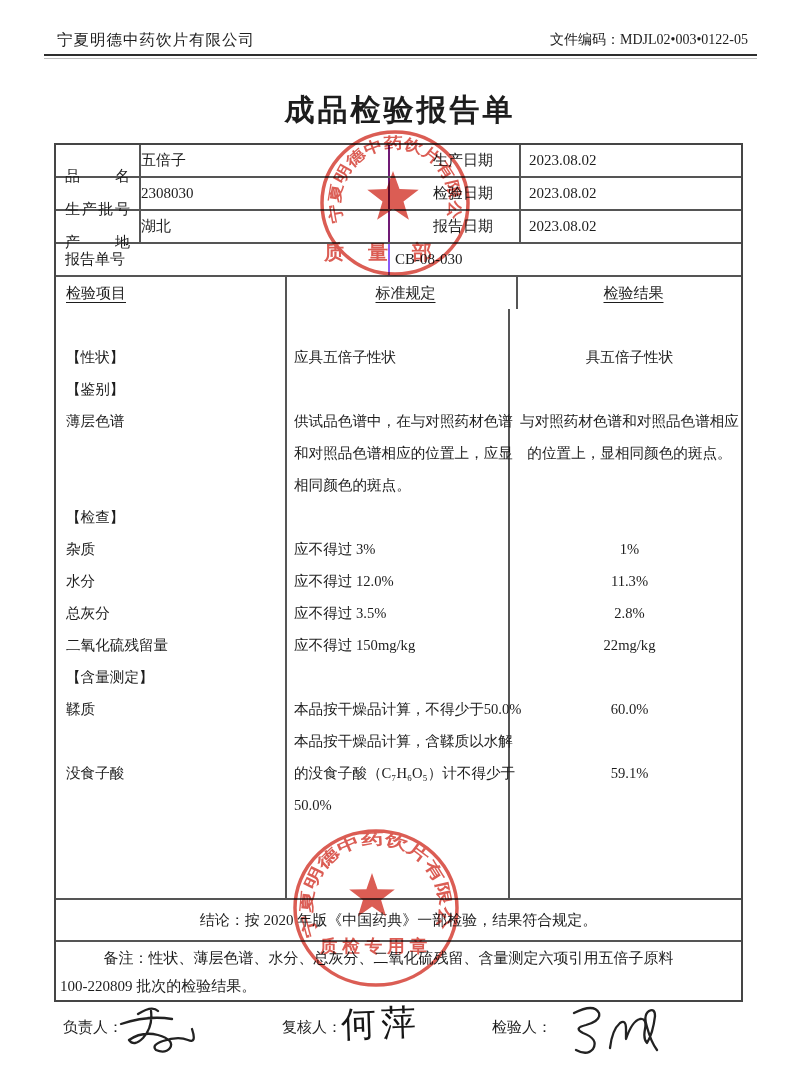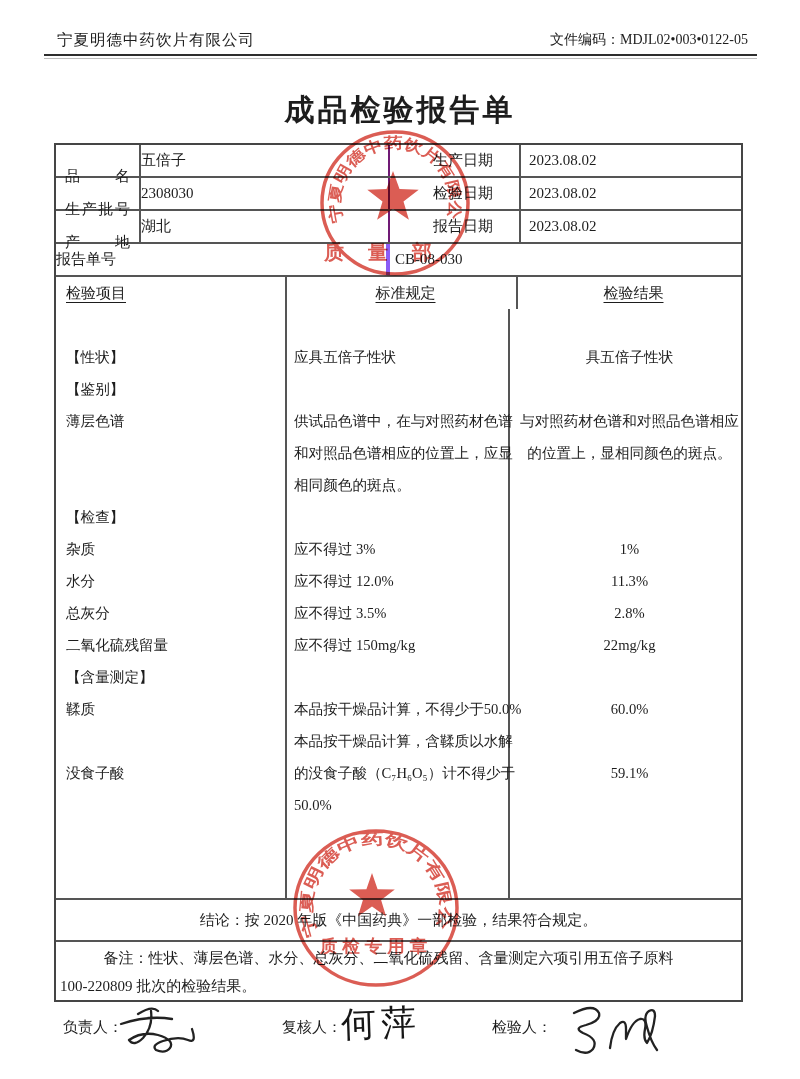--- a/index.html
+++ b/index.html
@@ -23,21 +23,21 @@
   
   .doc-table { position:absolute; left:54px; top:143px; width:689px;
     border:2px solid #454545; background:transparent; }
 
   .irow { display:flex; height:33px; border-bottom:2px solid #555; font-size:15px; }
   .irow > div { line-height:31px; white-space:nowrap; }
   .il1 { width:85px;  border-right:2px solid #555; padding:16px 9px; text-align:justify; text-align-last:justify; }
   .iv1 { width:249px; border-right:2px solid #701a75; padding-left:0; }
   .il2 { width:96px; border-right:2px solid #555; padding-left:8px;margin-left:35px; }
   .iv2 { flex:1; padding-left:8px; }
-  .ilwide { width:334px; border-right:4px solid #8b5cf6; }
+  .ilwide { width:334px; border-right:2px solid #8b5cf6; padding-left:9px; }
   .ivwide { flex:1; padding-left:5px; }
 
   .mrow { display:flex; height:32px; font-size:14.6px; }
   .mrow > div { line-height:32px; white-space:nowrap; }
   .mA { width:231px; border-right:2px solid #555; padding-left:10px; }
   .mB { width:223px; border-right:2px solid #555; padding-left:7px; }
   .mC { flex:1; padding-left:8px;text-align:center; }
   .mrow.mhead { font-size:15px;gap:8px; }
   .mrow.mhead .mA { text-decoration:underline; text-underline-offset:4px; }
   .mrow.mhead .mB, .mrow.mhead .mC { text-align:center; padding-left:0;

